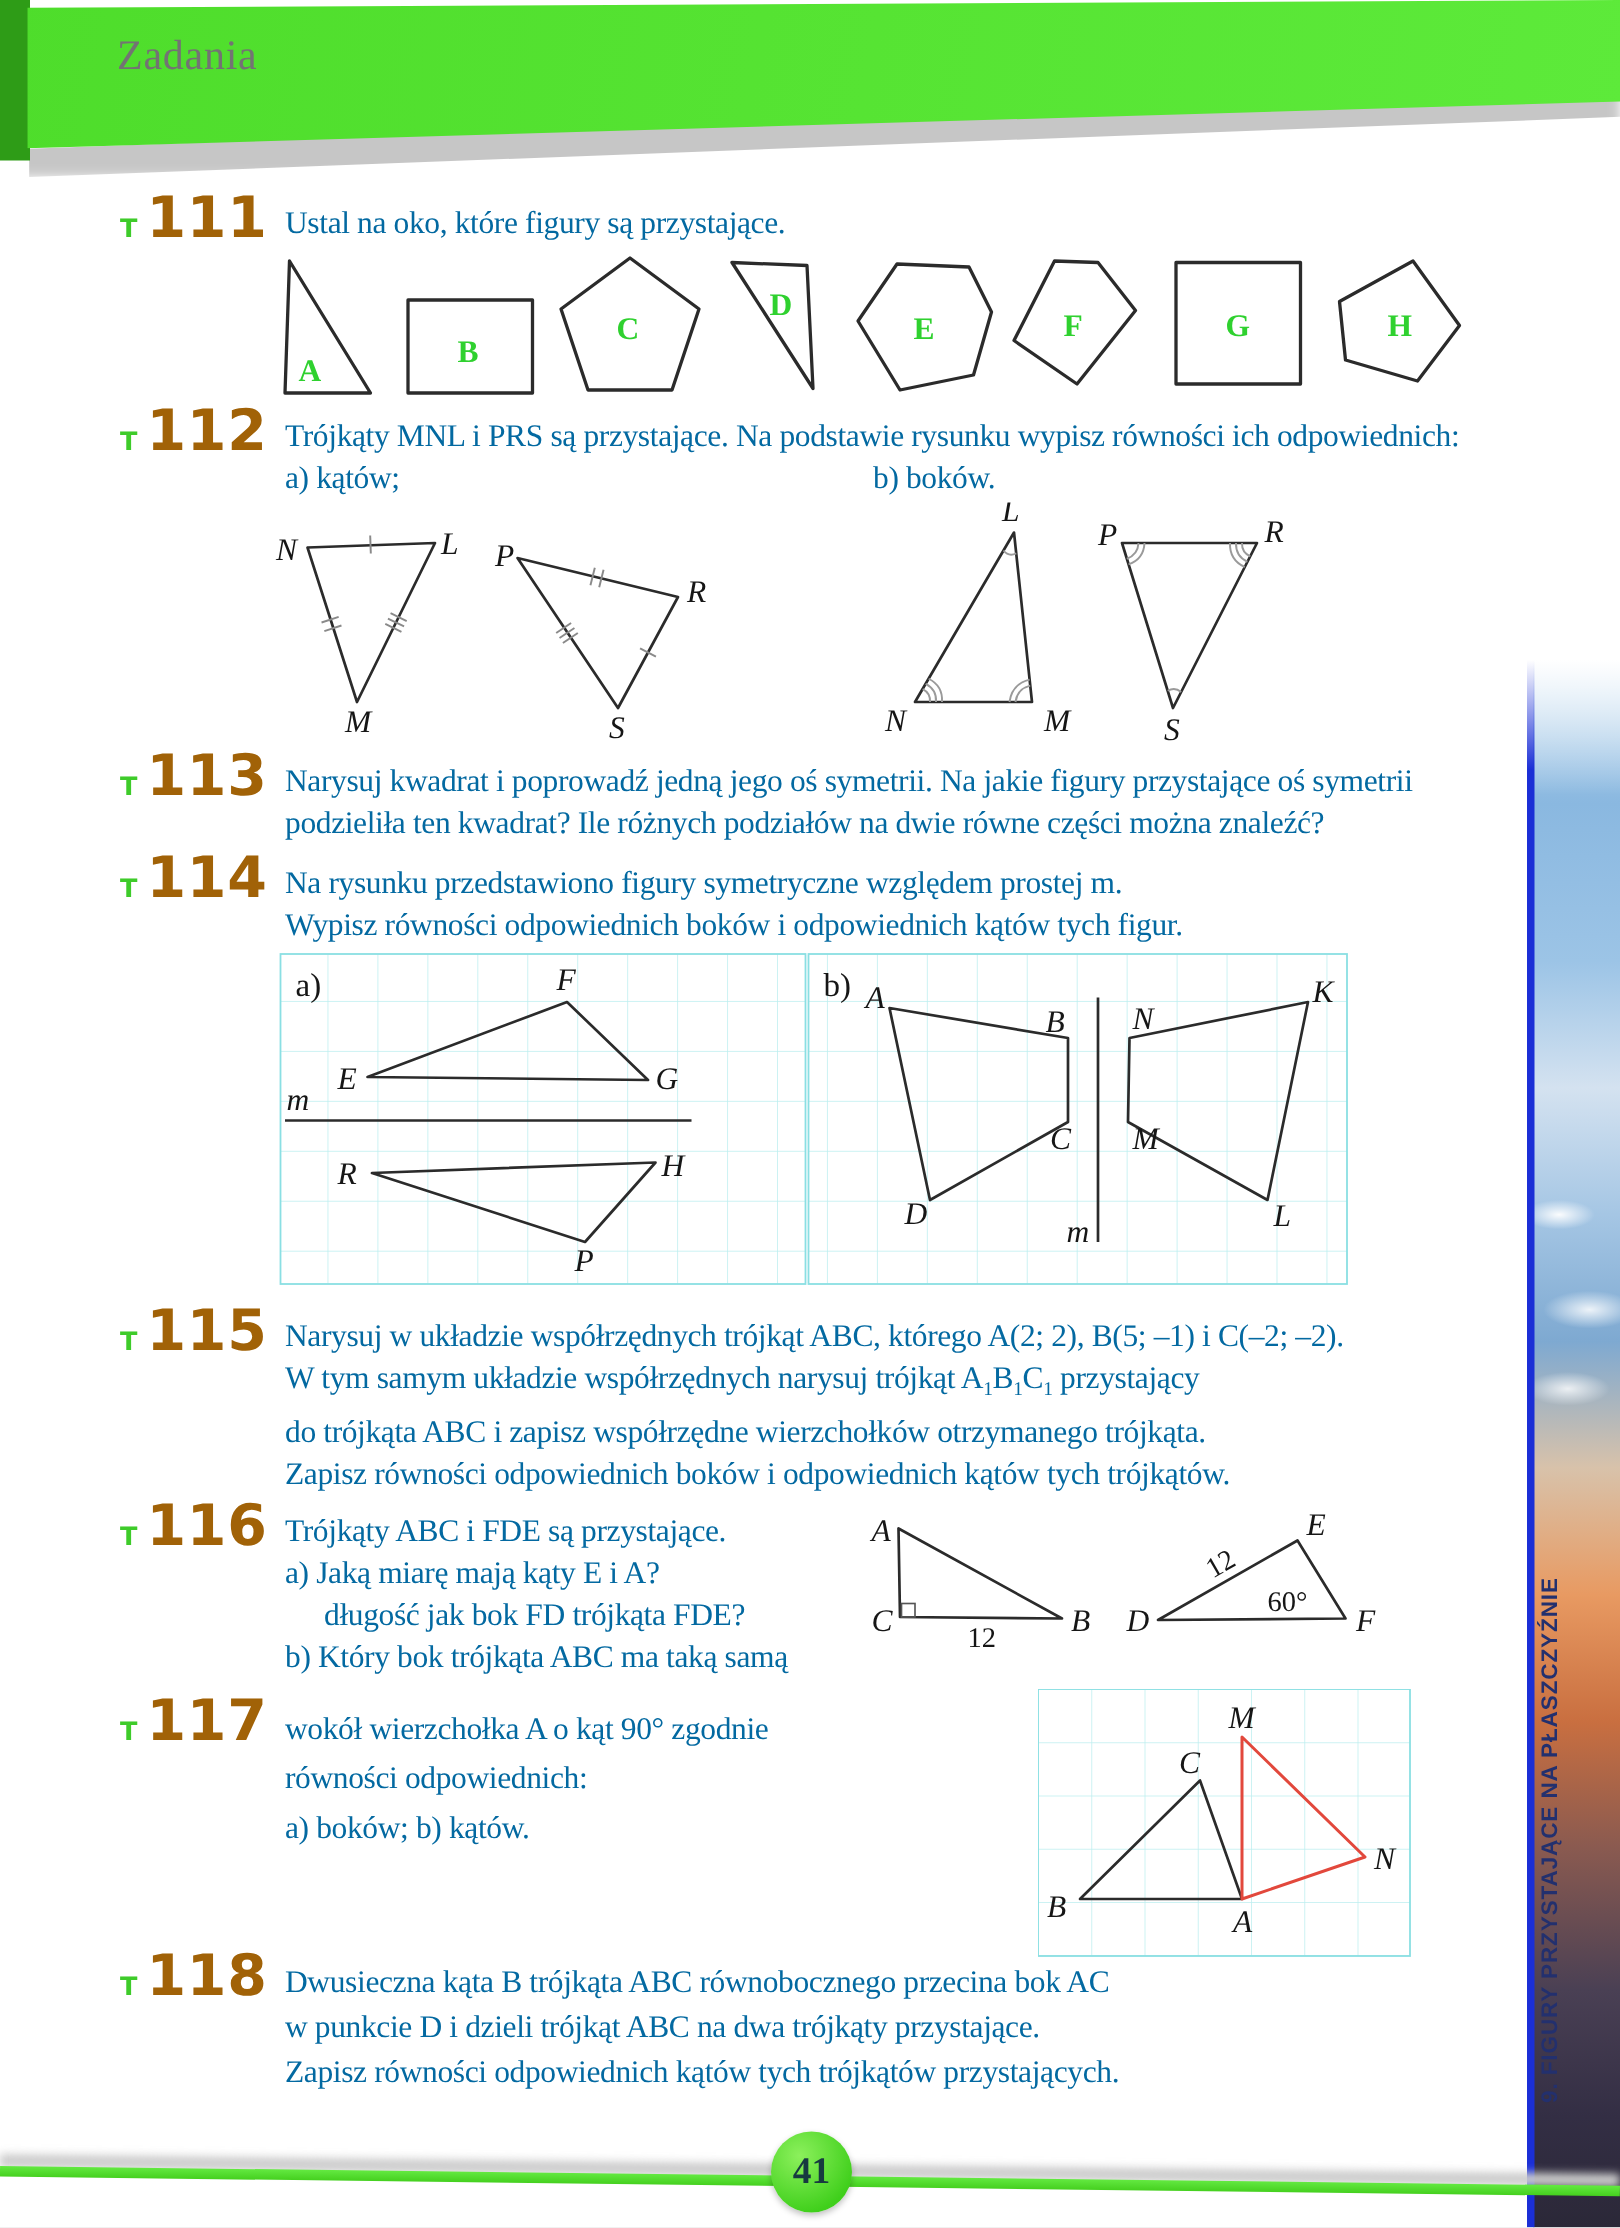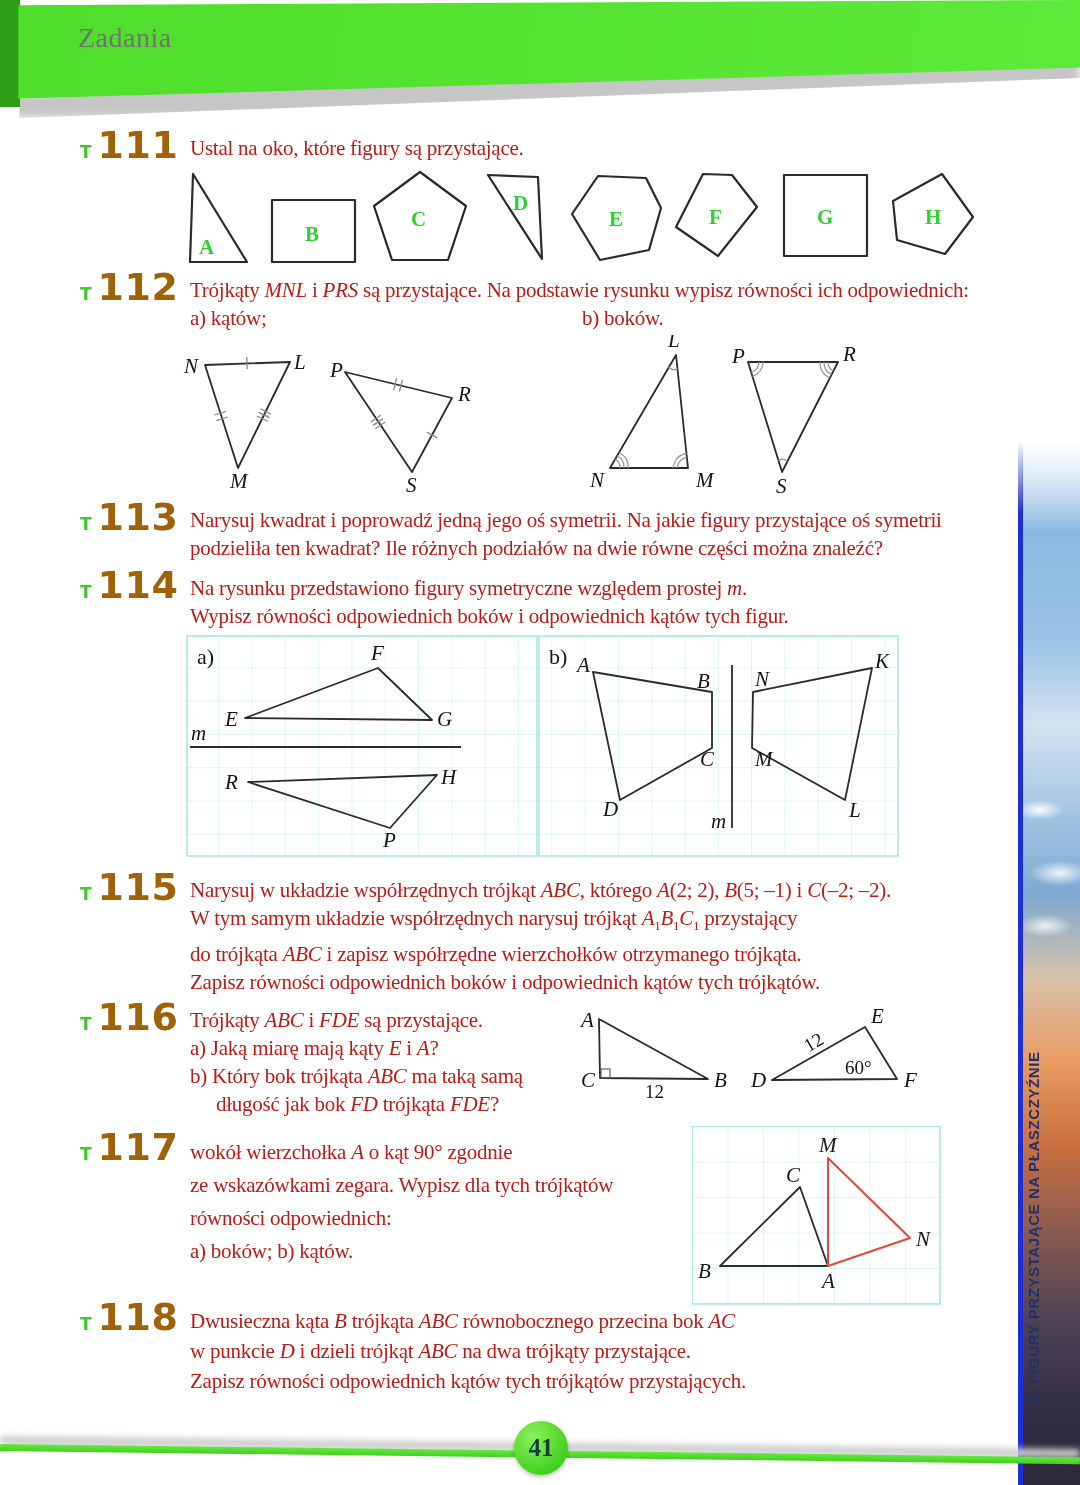--- a/index.html
+++ b/index.html
@@ -13,25 +13,25 @@
         clip-path:polygon(1.7% 5%,100% 0,100% 65%,1.7% 95%);}
   .banner-fold{position:absolute;left:0;top:0;width:20px;height:107px;background:#2e9c17;}
   .title{position:absolute;left:78px;top:22px;font-size:28px;color:#737373;letter-spacing:.5px;}
   
   .ex{position:absolute;left:80px;}
   .marker{position:absolute;left:0;top:-4px;display:flex;align-items:baseline;gap:6px;
         font-family:"DejaVu Sans","Liberation Sans",sans-serif;}
   .marker .tag{color:#3ecb2a;font-weight:bold;font-size:17px;}
   .marker .num{color:#a16207;font-weight:bold;font-size:38px;line-height:30px;letter-spacing:.5px;}
   .content{position:absolute;left:110px;top:0;width:840px;}
-  .line{white-space:nowrap;font-size:21px;line-height:28px;color:#b91c1c;letter-spacing:-.25px;}
+  .line{white-space:nowrap;font-size:21px;line-height:28px;color:#0369a1;letter-spacing:-.25px;}
   .lh33 .line{line-height:33px;}
   .lh30 .line{line-height:30px;}
   .indent{margin-left:26px;}
-  .it{font-style:italic;text-align:right;}
+  .it{text-align:right;}
   sub{font-size:13px;}
   .abs-b{position:absolute;left:392px;top:0;}
   .rel{position:relative;}
   
   .fig{position:absolute;}
   .outline{fill:none;stroke:#2b2b2b;stroke-width:1.8;stroke-linejoin:round;}
   .outline2{fill:none;stroke:#2b2b2b;stroke-width:2.2;stroke-linejoin:round;}
   .red{fill:none;stroke:#e2483c;stroke-width:2;stroke-linejoin:round;}
   .tick{stroke:#8a8a8a;stroke-width:1.3;}
   .arc{fill:none;stroke:#9a9a9a;stroke-width:1.3;}
@@ -248,22 +248,22 @@
   </div>
 
   <div class="ex" style="top:1006px">
     <div class="marker">
       <span class="tag">T</span>
       <span class="num">116</span>
     </div>
     <div class="content">
       <div class="line"><span>Trójkąty </span><span class="it">ABC</span><span> i </span><span class="it">FDE</span><span> są przystające.</span></div>
       <div class="line"><span>a)  Jaką miarę mają kąty </span><span class="it">E</span><span> i </span><span class="it">A</span><span>?</span></div>
+      <div class="line indent"><span>długość jak bok </span><span class="it">FD</span><span> trójkąta </span><span class="it">FDE</span><span>?</span></div>
       <div class="line"><span>b)  Który bok trójkąta </span><span class="it">ABC</span><span> ma taką samą</span></div>
-      <div class="line indent"><span>długość jak bok </span><span class="it">FD</span><span> trójkąta </span><span class="it">FDE</span><span>?</span></div>
     </div>
   </div>
 
   <svg class="fig" style="left:575px;top:1005px" width="440" height="96" viewBox="0 0 440 96">
     <polygon class="outline" points="24,14 25,73 133,74"></polygon>
     <rect x="26" y="64" width="9" height="9" fill="none" stroke="#555" stroke-width="1.1"></rect>
     <text class="vlabel" x="6" y="22">A</text>
     <text class="vlabel" x="6" y="82">C</text>
     <text class="vlabel" x="139" y="82">B</text>
     <text class="numlabel" x="70" y="93">12</text>
@@ -275,21 +275,20 @@
     <text class="numlabel" x="270" y="69">60°</text>
   </svg>
 
   <div class="ex lh33" style="top:1136px">
     <div class="marker">
       <span class="tag">T</span>
       <span class="num">117</span>
     </div>
     <div class="content">
       <div class="line"><span>wokół wierzchołka </span><span class="it">A</span><span> o kąt 90° zgodnie</span></div>
-      <div class="line"><span>ze wskazówkami zegara. Wypisz dla tych trójkątów</span></div>
       <div class="line"><span>równości odpowiednich:</span></div>
       <div class="line"><span>a) boków;    b)   kątów.</span></div>
     </div>
   </div>
 
   <svg class="fig" style="left:692px;top:1126px" width="250" height="180" viewBox="0 0 250 180">
     <defs>
       <pattern id="g35" width="35.5" height="35.5" patternUnits="userSpaceOnUse">
         <path d="M35.5 0 H0 V35.5" fill="none" stroke="#bceef0" stroke-width="1"></path>
       </pattern>

